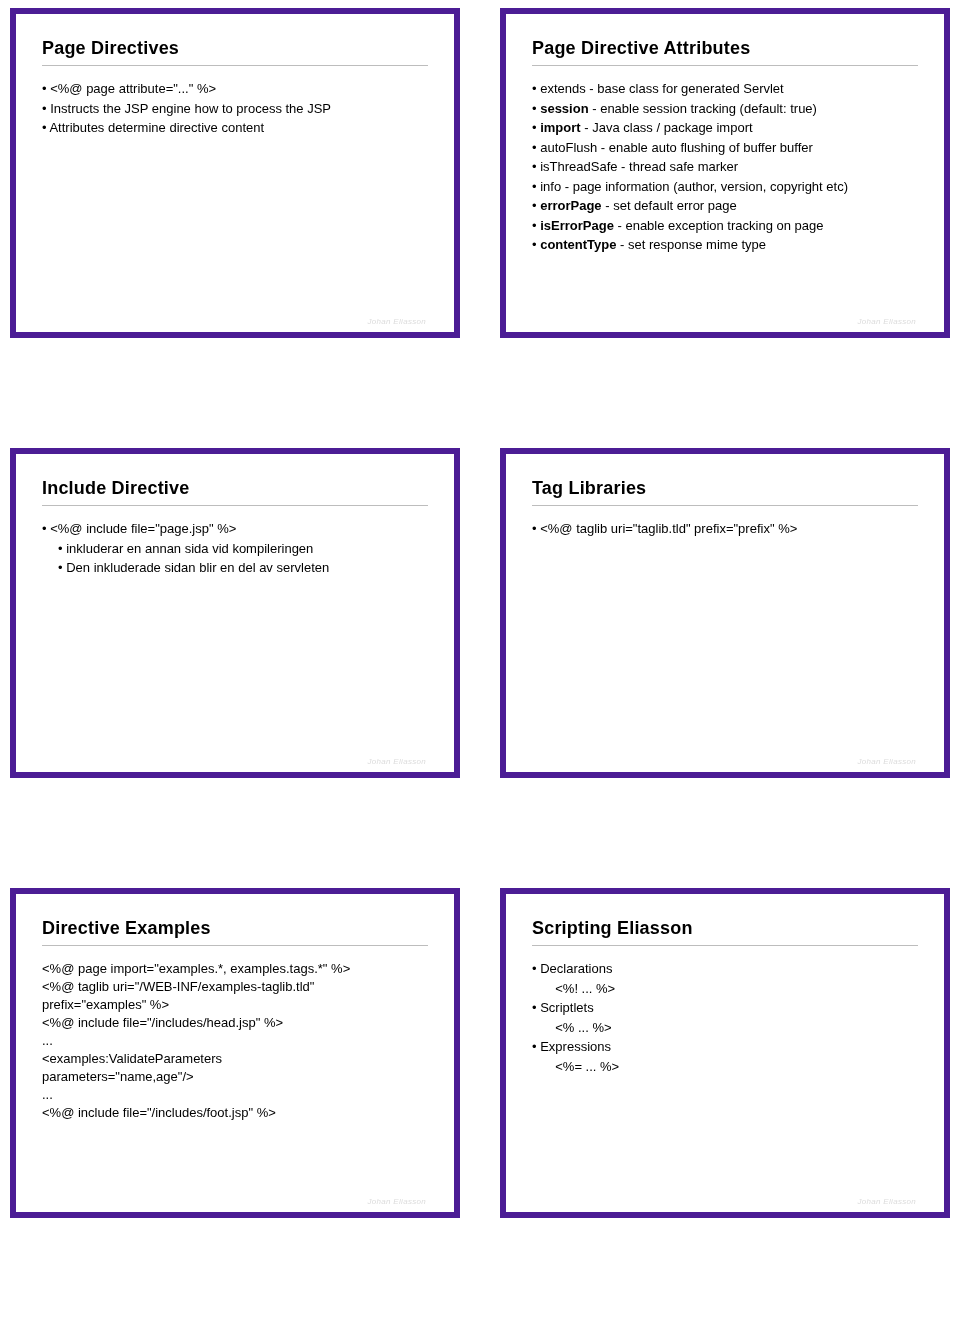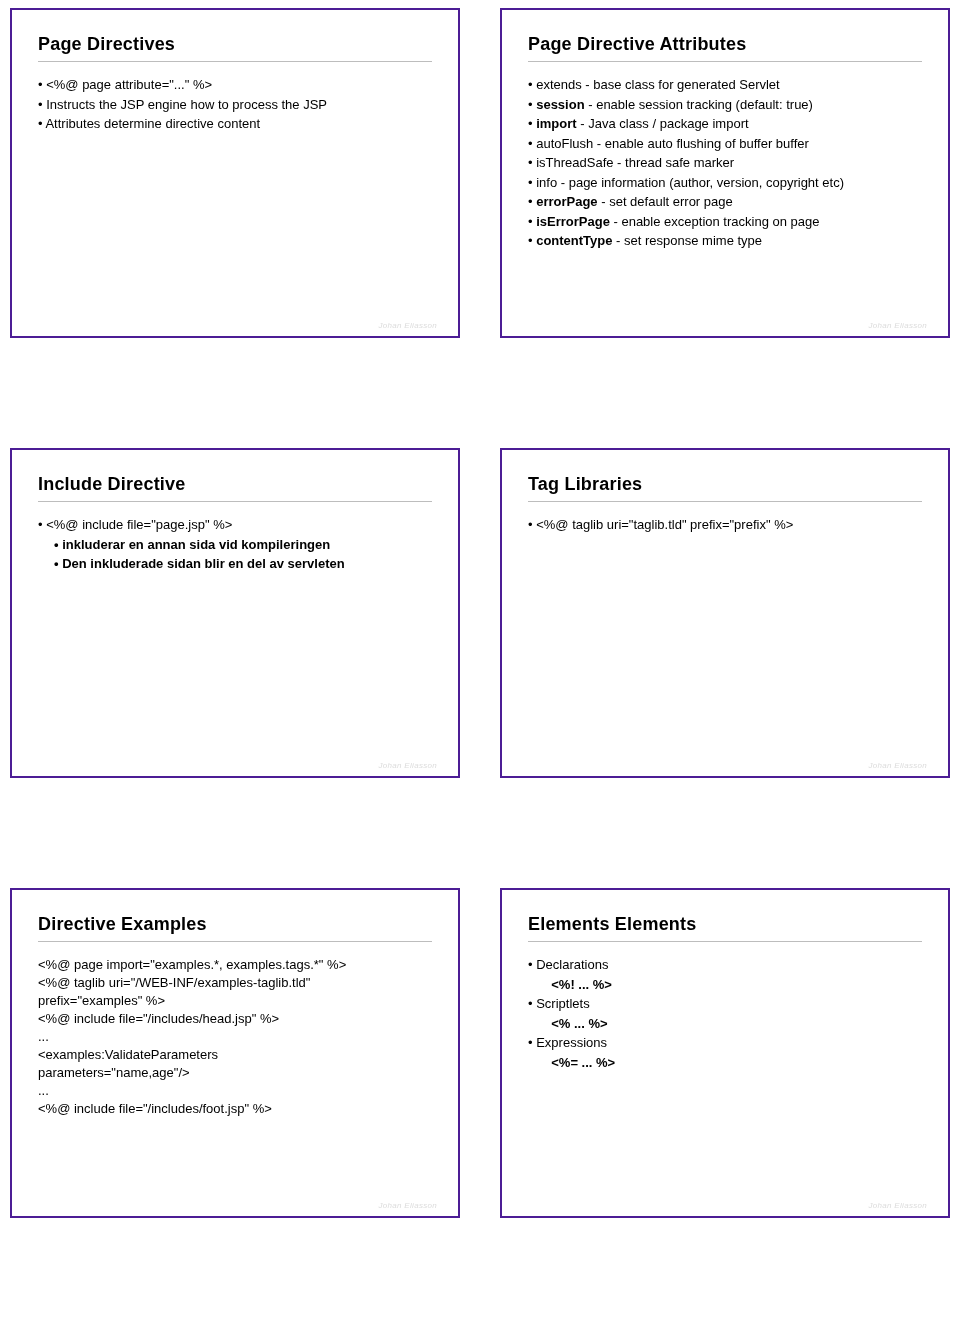--- a/index.html
+++ b/index.html
@@ -17,21 +17,21 @@
   .row {
     display: flex;
     justify-content: space-between;
     padding: 0 10px;
     margin-bottom: 110px;
   }
   .row:first-child { padding-top: 8px; }
   .slide {
     width: 450px;
     height: 330px;
-    border: 2px solid #4c1d95;
+    border: 6px solid #4c1d95;
     position: relative;
     padding: 24px 26px 20px 26px;
   }
   .slide-title {
     font-weight: 700;
     font-size: 18px;
     margin: 0 0 6px 0;
     letter-spacing: 0.2px;
   }
   .rule {
@@ -41,25 +41,25 @@
   }
   .body {
     font-size: 13px;
     line-height: 1.35;
   }
   .bullets { list-style: none; padding: 0; margin: 0; }
   .bullets > li { padding-left: 0; margin: 0 0 2px 0; }
   .bullets > li::before { content: "• "; }
   .sub { list-style: none; padding: 0 0 0 16px; margin: 0; }
   .sub > li::before { content: "• "; }
-  .sub > li { margin: 0 0 2px 0; font-weight: bold; }
+  .sub > li { margin: 0 0 2px 0; }
   .code-block { font-size: 13px; line-height: 1.38; white-space: pre-wrap; font-family: inherit; }
   .footer-mark {
     position: absolute;
-    right: 21px;
+    right: 28px;
     bottom: 6px;
     font-size: 8px;
     color: #dcdcdc;
     font-style: italic;
     letter-spacing: 0.3px;
   }
   b { font-weight: 700; }
 </style>
 </head>
 <body>
@@ -145,21 +145,21 @@
 ...
 &lt;examples:ValidateParameters
 parameters="name,age"/&gt;
 ...
 &lt;%@ include file="/includes/foot.jsp" %&gt;</div>
       </div>
       <div class="footer-mark">Johan Eliasson</div>
     </div>
 
     <div class="slide">
-      <h2 class="slide-title">Elements Elements</h2>
+      <h2 class="slide-title">Scripting Eliasson</h2>
       <hr class="rule">
       <div class="body">
         <ul class="bullets">
           <li>Declarations</li>
         </ul>
         <ul class="sub" style="list-style:none;">
           <li style="list-style: none; padding-left: 0px;" class="nobullet">&nbsp;&nbsp;<span>&lt;%! ... %&gt;</span></li>
         </ul>
         <ul class="bullets">
           <li>Scriptlets</li>

